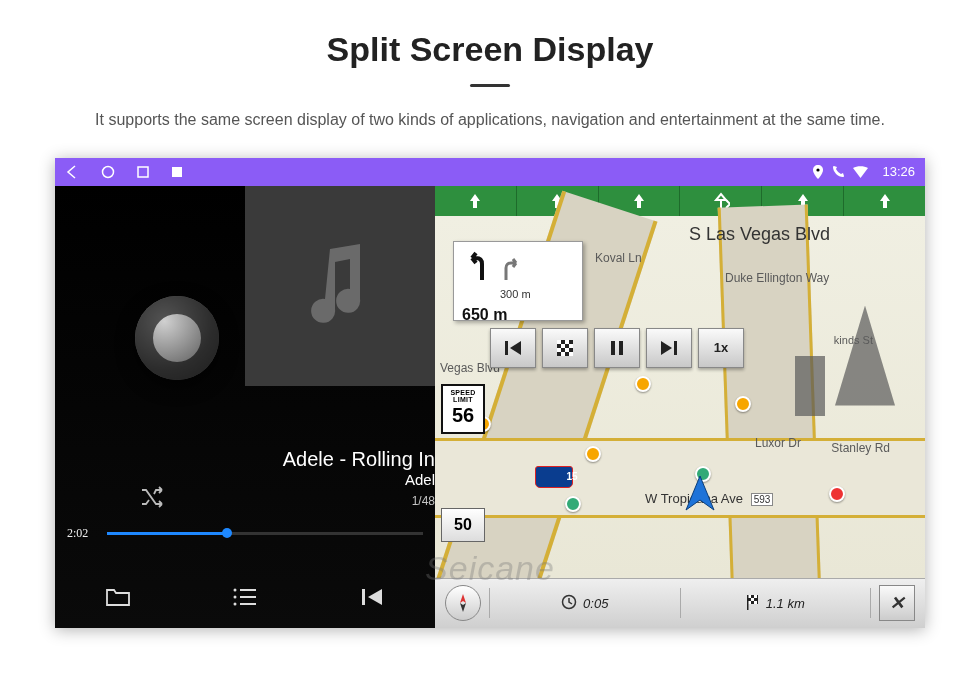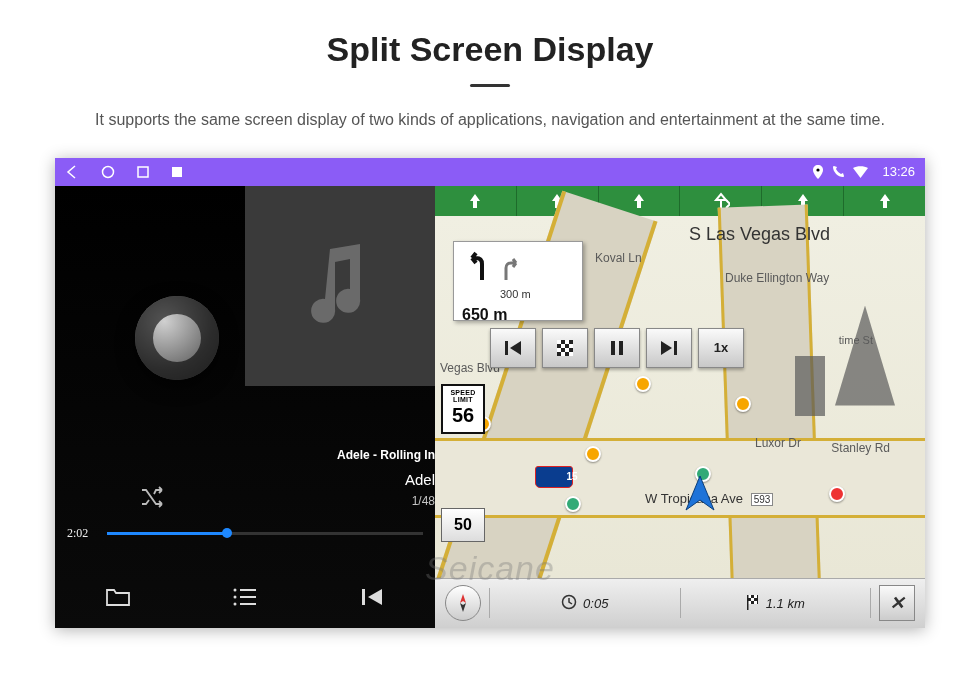--- a/index.html
+++ b/index.html
@@ -17,21 +17,21 @@
   .clock { font-weight: 500; margin-left: 6px; }
   
   .split { display: flex; height: 442px; }
   .left { width: 380px; background: linear-gradient(#000,#0a0a0a); position: relative; color: #fff; }
   .right { flex: 1; position: relative; background: #e8ecd8; overflow: hidden; }
   
   .album-placeholder { position: absolute; left: 190px; top: 0; width: 190px; height: 200px; background: #3a3a3a; display: flex; align-items: center; justify-content: center; }
   .album-placeholder .note { color: #6e6e6e; }
   .center-disc { position: absolute; left: 80px; top: 110px; width: 84px; height: 84px; border-radius: 50%; background: radial-gradient(circle at 35% 30%, #d0d0d0, #6f6f6f 60%, #4a4a4a); box-shadow: 0 0 0 18px rgba(0,0,0,.6) inset, 0 6px 18px rgba(0,0,0,.7); }
   .shuffle { position: absolute; left: 85px; top: 300px; color: #c8c8c8; }
-  .track-title { position: absolute; right: 0; top: 262px; text-align: left; font-size: 12px; color: #fff; font-weight: bold; }
+  .track-title { position: absolute; right: 0; top: 262px; text-align: left; font-size: 20px; color: #fff; }
   .track-artist { position: absolute; right: 0; top: 285px; font-size: 15px; color: #fff; }
   .track-index { position: absolute; right: 0; top: 308px; text-align: right; font-size: 12px; color: #c4c4c4; }
   .progress-wrap { position: absolute; left: 0; right: 0; top: 340px; padding: 0 12px; display: flex; align-items: center; gap: 10px; }
   .time-cur { font-size: 12px; color: #eee; min-width: 30px; font-family: Liberation Serif, serif; }
   .progress { flex: 1; height: 3px; background: #333; position: relative; }
   .progress .fill { position: absolute; left: 0; top: 0; bottom: 0; width: 38%; background: #1e88ff; }
   .progress .thumb { position: absolute; left: 38%; top: 50%; width: 10px; height: 10px; border-radius: 50%; background: #1e88ff; transform: translate(-50%,-50%); }
   .bottom-bar { position: absolute; left: 0; right: 0; bottom: 0; height: 62px; display: flex; }
   .bottom-bar .bbtn { flex: 1; display: flex; align-items: center; justify-content: center; color: #ddd; }
   
@@ -220,21 +220,21 @@
           <div class="road-v"></div>
           <div class="road-h"></div>
 
           <span class="lbl slv">S Las Vegas Blvd</span>
           <span class="lbl koval">Koval Ln</span>
           <span class="lbl duke">Duke Ellington Way</span>
           <span class="lbl vegas">Vegas Blvd</span>
           <span class="lbl luxor">Luxor Dr</span>
           <span class="lbl stanley">Stanley Rd</span>
           <span class="lbl reno">E Reno Ave</span>
-          <span class="lbl giles">time St</span>
+          <span class="lbl giles">kinds St</span>
           <span class="lbl trop">
             <span>W Tropicana Ave</span>
             <span class="tropnum">593</span>
           </span>
 
           <div class="i15">15</div>
 
           <div class="poi" style="left:40px;top:200px"></div>
           <div class="poi" style="left:150px;top:230px"></div>
           <div class="poi" style="left:200px;top:160px"></div>

